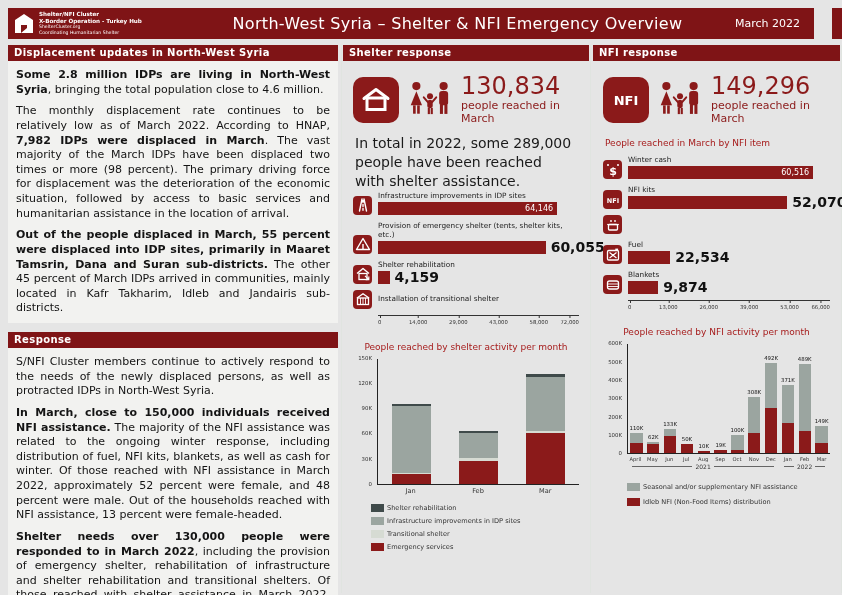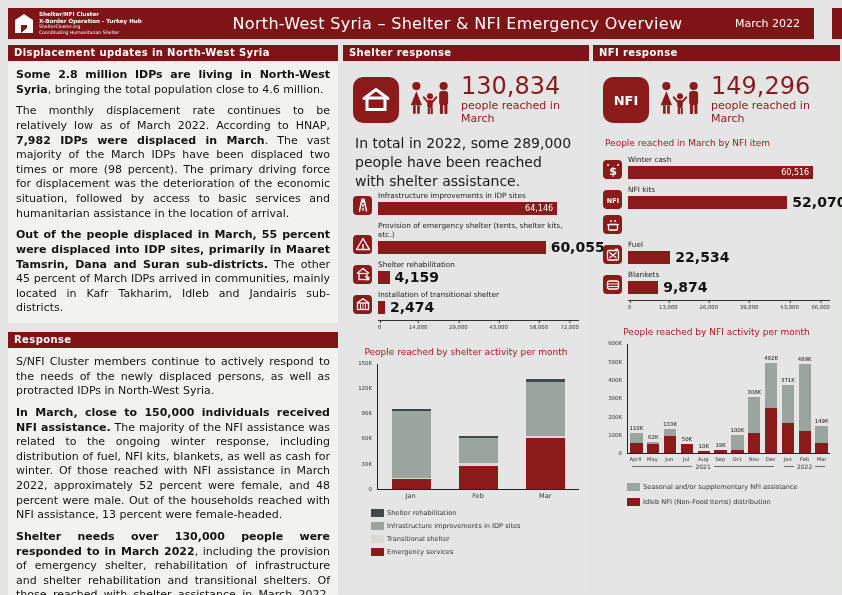--- a/index.html
+++ b/index.html
@@ -250,24 +250,20 @@
         <div class="hrow">
           <span class="chip-sm">
             <svg width="18" height="18" viewBox="0 0 18 18">
               <path d="M3,8 L9,3.8 L15,8" stroke="#fff" stroke-width="1.4" fill="none" stroke-linejoin="round"></path>
               <rect x="3.5" y="8" width="11" height="6.5" stroke="#fff" stroke-width="1.3" fill="none"></rect>
               <path d="M6.5,8 v6.5 M9,8 v6.5 M11.5,8 v6.5" stroke="#fff" stroke-width="0.9" fill="none"></path>
             </svg>
           </span>
           <div class="hbody">
             <div class="hlabel">Installation of transitional shelter</div>
-            <div class="htrack">
-              <div class="hfill" style="width: 3.43611%; background: rgb(139, 26, 26);"></div>
-              <span class="vout" style="left: calc(3.43611% + 5px);">2,474</span>
-            </div>
           </div>
         </div>
         <div class="haxis" style="margin: 4px 0px 0px 25px;">
           <span class="htick first" style="left: 0%;">0</span>
           <span class="htick" style="left: 20%;">14,000</span>
           <span class="htick" style="left: 40%;">29,000</span>
           <span class="htick" style="left: 60%;">43,000</span>
           <span class="htick" style="left: 80%;">58,000</span>
           <span class="htick last" style="left: 100%;">72,000</span>
         </div>

